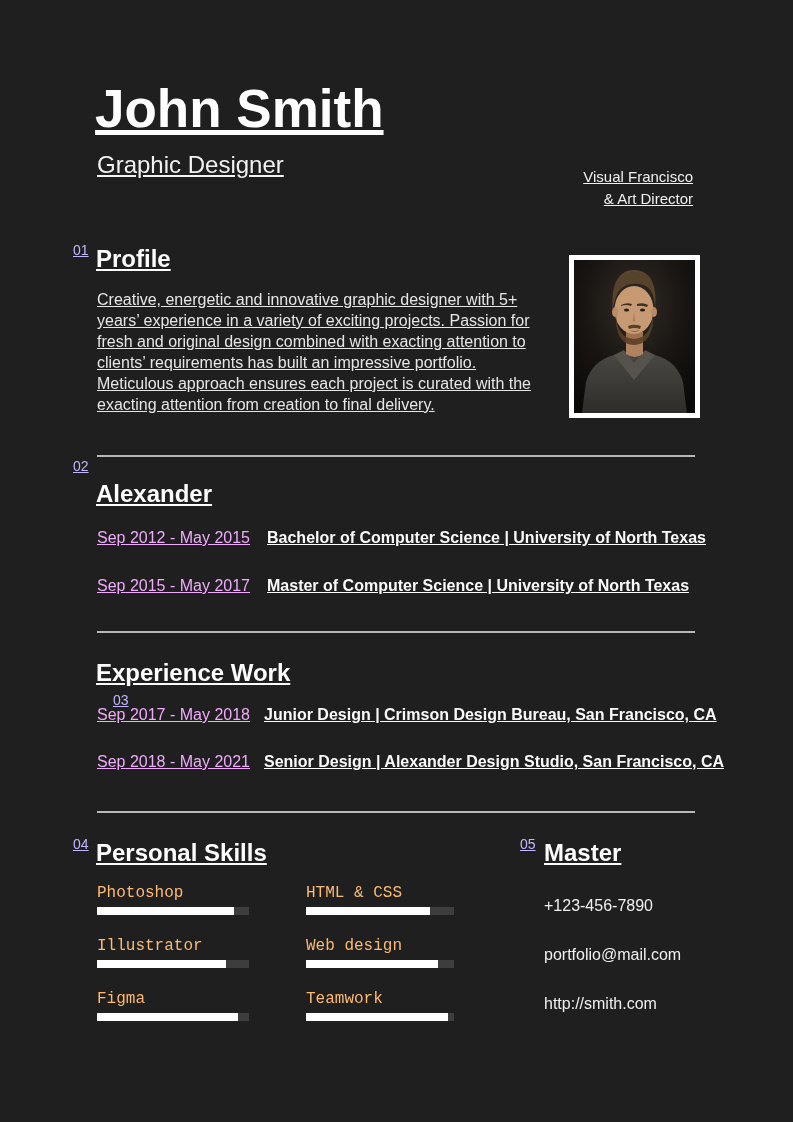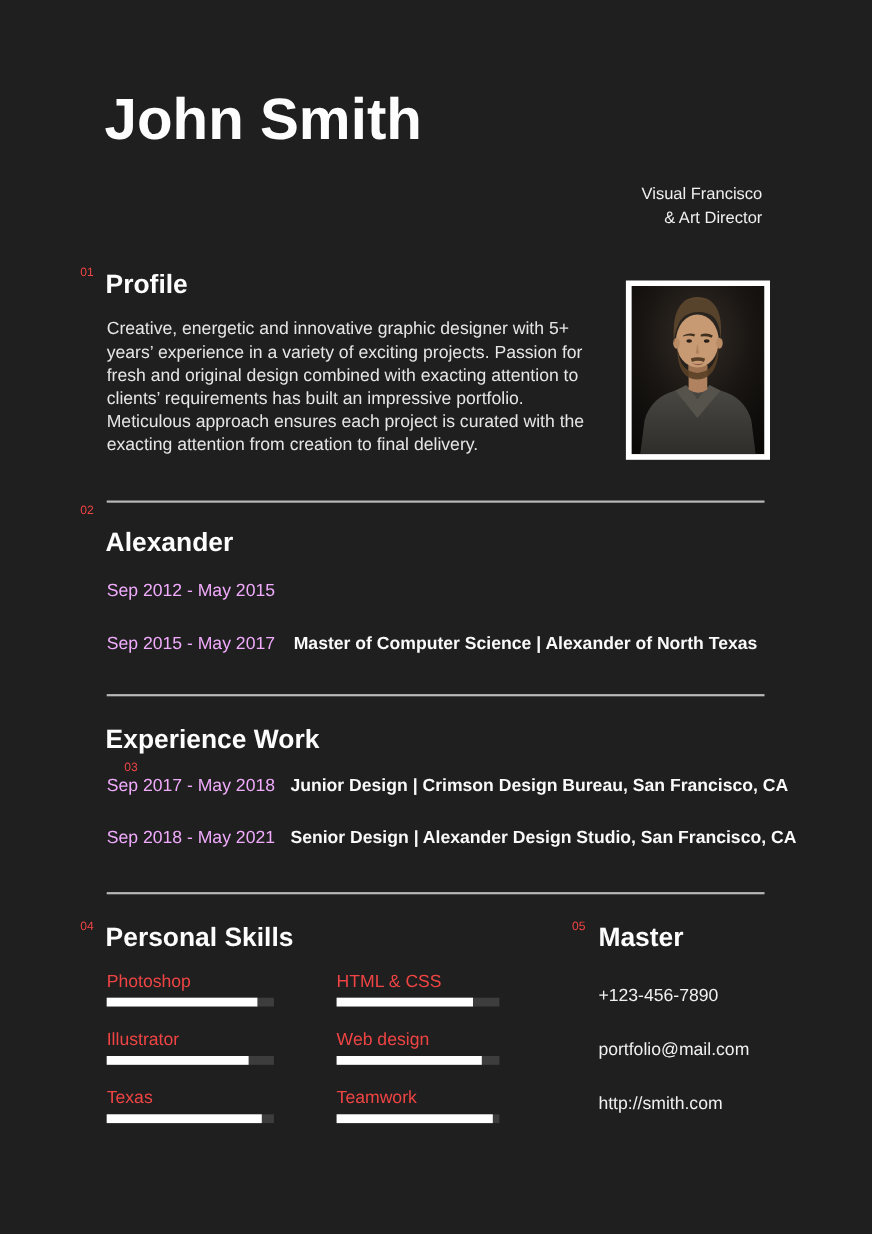--- a/index.html
+++ b/index.html
@@ -6,40 +6,40 @@
   .page {
     position: relative;
     width: 793px;
     height: 1122px;
     background: #1f1f1f;
     overflow: hidden;
     font-family: "Liberation Sans", sans-serif;
     color: #ffffff;
     margin: 0 auto;
   }
-  .abs { position: absolute; }
+  .abs { position: absolute; text-decoration: underline; }
 
   
   .name {
     left: 95px; top: 80px;
     font-size: 53px; font-weight: 700; letter-spacing: 0px;
     color: #fdfdfd; line-height: 1.1; white-space: nowrap;
   }
   .job-title {
     left: 97px; top: 151px;
     font-size: 24px; font-weight: 400; color: #f2f2f2; white-space: nowrap;
   }
   .tagline {
     right: 100px; top: 166px;
     font-size: 15px; line-height: 21.5px; color: #f0f0f0;
     text-align: right; white-space: nowrap;
   }
 
   
-  .sec-num { font-size: 11px; font-weight: 400; color: #ef4444; }
+  .sec-num { font-size: 14px; font-weight: 400; color: #c4b5fd; }
   .sec-head { font-size: 24px; font-weight: 700; color: #fdfdfd; white-space: nowrap; }
 
   
   .profile-body {
     left: 97px; top: 289px; width: 455px;
     font-size: 16px; line-height: 21px; color: #e6e6e6;
   }
   .photo-frame {
     left: 569px; top: 255px; width: 131px; height: 163px;
     background: #ffffff; box-sizing: border-box; padding: 5px;
@@ -58,34 +58,35 @@
   }
   .row-detail {
     font-size: 16px; font-weight: 700; color: #fafafa; white-space: nowrap;
   }
 
   
   .skills-col { position: absolute; top: 884px; }
   .skills-col.c1 { left: 97px;  width: 152px; }
   .skills-col.c2 { left: 306px; width: 148px; }
   .skill-item { margin-bottom: 22px; }
-  .skill-label { font-size: 16px; color: #ef4444; margin-bottom: 5px; white-space: nowrap; }
+  .skill-label { font-size: 16px; color: #fdba74; margin-bottom: 5px; white-space: nowrap; font-family: Liberation Mono, monospace; }
   .skill-track { width: 100%; height: 8px; background: #3d3d3d; }
   .skill-fill  { height: 100%; background: #ffffff; }
 
   
   .contact-list { position: absolute; left: 544px; top: 897px; }
   .contact-item { font-size: 16px; color: #f0f0f0; margin-bottom: 31px; white-space: nowrap; }
 </style>
 </head>
 <body>
 
 <div class="page">
 
   <div class="abs name">John Smith</div>
+  <div class="abs job-title">Graphic Designer</div>
   <div class="abs tagline">
     <div>Visual Francisco</div>
     <div>&amp; Art Director</div>
   </div>
 
   <div class="abs sec-num" style="left:73px; top:242px;">01</div>
   <div class="abs sec-head" style="left:96px; top:245px;">Profile</div>
   <div class="abs profile-body">Creative, energetic and innovative graphic designer with 5+ years’ experience in a variety of exciting projects. Passion for fresh and original design combined with exacting attention to clients’ requirements has built an impressive portfolio. Meticulous approach ensures each project is curated with the exacting attention from creation to final delivery.</div>
 
   <div class="abs photo-frame">
@@ -132,23 +133,24 @@
       <path d="M55,70 q5,2 11,0 q-5,4 -11,0 Z" fill="#8c5d4a"></path>
     </svg>
   </div>
 
   <div class="abs divider" style="top:455px;"></div>
 
   <div class="abs sec-num" style="left:73px; top:458px;">02</div>
   <div class="abs sec-head" style="left:96px; top:480px;">Alexander</div>
 
   <div class="abs row-dates" style="top:529px;">Sep 2012 - May 2015</div>
+  <div class="abs row-detail" style="left:267px; top:529px;">Bachelor of Computer Science | University of North Texas</div>
 
   <div class="abs row-dates" style="top:577px;">Sep 2015 - May 2017</div>
-  <div class="abs row-detail" style="left:267px; top:577px;">Master of Computer Science | Alexander of North Texas</div>
+  <div class="abs row-detail" style="left:267px; top:577px;">Master of Computer Science | University of North Texas</div>
 
   <div class="abs divider" style="top:631px;"></div>
 
   <div class="abs sec-num" style="left:73px; top:692px;margin-left:40px;">03</div>
   <div class="abs sec-head" style="left:96px; top:659px;">Experience Work</div>
 
   <div class="abs row-dates" style="top:706px;">Sep 2017 - May 2018</div>
   <div class="abs row-detail" style="left:264px; top:706px;">Junior Design | Crimson Design Bureau, San Francisco, CA</div>
 
   <div class="abs row-dates" style="top:753px;">Sep 2018 - May 2021</div>
@@ -169,21 +171,21 @@
         <div class="skill-fill" style="width: 90%;"></div>
       </div>
     </div>
     <div class="skill-item">
       <div class="skill-label">Illustrator</div>
       <div class="skill-track">
         <div class="skill-fill" style="width: 85%;"></div>
       </div>
     </div>
     <div class="skill-item">
-      <div class="skill-label">Texas</div>
+      <div class="skill-label">Figma</div>
       <div class="skill-track">
         <div class="skill-fill" style="width: 93%;"></div>
       </div>
     </div>
   </div>
 
   <div class="skills-col c2">
     <div class="skill-item">
       <div class="skill-label">HTML &amp; CSS</div>
       <div class="skill-track">

